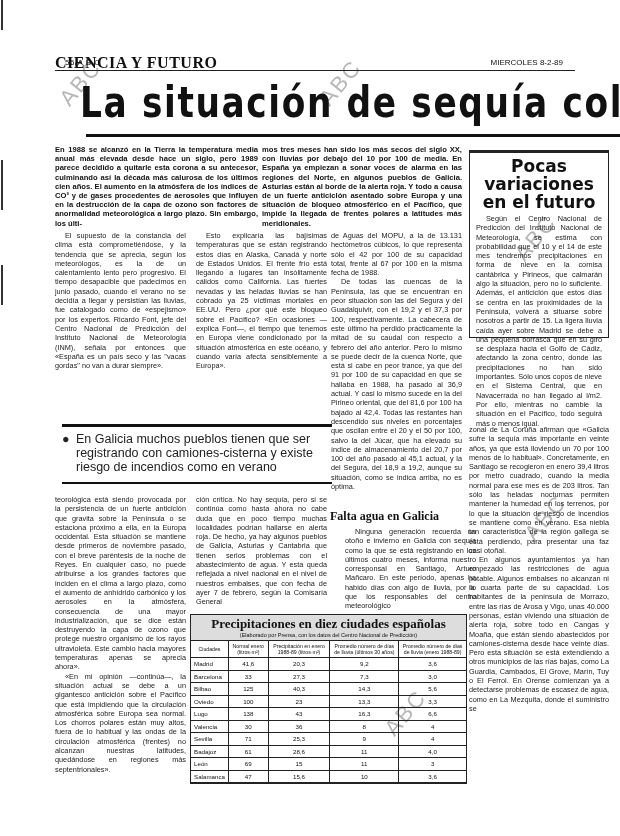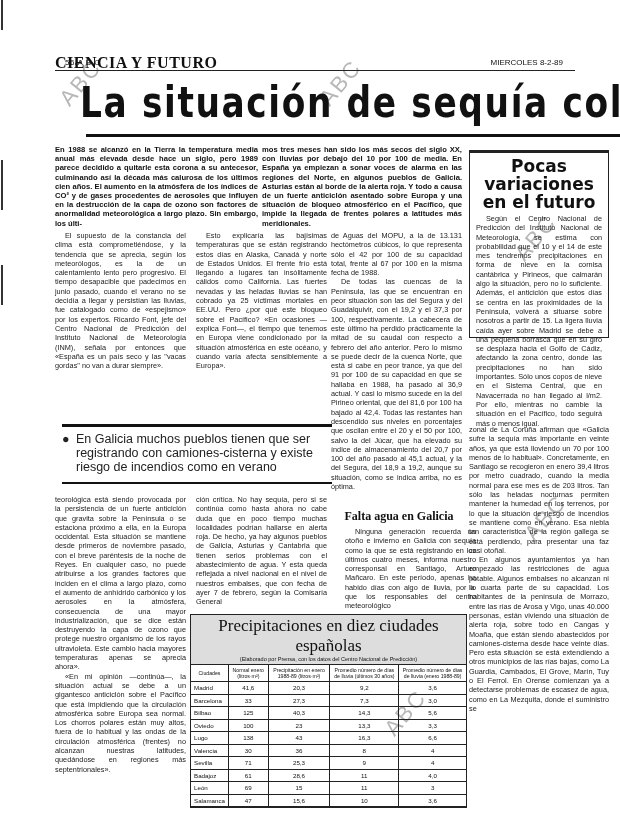--- a/index.html
+++ b/index.html
@@ -15,24 +15,24 @@
   .col { position:absolute; font-size:7.3px; line-height:9.3px; text-align:justify; color:#222; }
   .col p { margin:0; text-indent:10px; }
   .sidebox { position:absolute; left:469px; top:150px; width:140px; height:188px; border:1.5px solid #222; border-top:3px solid #222; padding:0 6px; box-sizing:border-box; }
   .sidebox h2 { margin:6px 0 4px; font-family:"DejaVu Sans", sans-serif; font-weight:bold; font-size:17px; line-height:17px; text-align:center; transform:scaleY(1.05); }
   .sidebox .body { font-size:7.3px; line-height:9.3px; text-align:justify; color:#222; text-indent:10px; }
   .pullrule { position:absolute; left:62px; top:424px; width:270px; height:3px; background:#111; }
   .pullquote { position:absolute; left:62px; top:432px; width:272px; font-size:12.5px; line-height:14px; color:#222; }
   .pullquote .bullet { position:absolute; left:0; top:0; }
   .pullquote .txt { display:block; padding-left:14px; }
   .pullrule2 { position:absolute; left:62px; top:482px; width:270px; height:2px; background:#111; }
-  .subhead { position:absolute; left:330px; top:509px; width:138px; text-align:center; font-family:"Liberation Serif", serif; font-weight:bold; font-size:12px; }
+  .subhead { position:absolute; left:330px; top:509px; width:138px; text-align:left; font-family:"Liberation Serif", serif; font-weight:bold; font-size:12px; }
   .tablebox { position:absolute; left:190px; top:614px; width:275px; border:1.5px solid #222; }
   .tablebox .ttl { background:#ddd; border-bottom:1px solid #222; text-align:center; padding:1px 0 2px; }
-  .tablebox .ttl .t1 { font-family:"Liberation Serif", serif; font-weight:normal; font-size:17px; display:block; }
+  .tablebox .ttl .t1 { font-family:"Liberation Serif", serif; font-weight:bold; font-size:13px; display:block; }
   .tablebox .ttl .t2 { font-size:5.5px; display:block; }
   table { border-collapse:collapse; width:100%; font-size:6.2px; }
   th { font-weight:normal; font-size:5.2px; line-height:6px; padding:2px 1px; border-left:1px solid #222; border-bottom:1px solid #222; text-align:center; }
   th:first-child { border-left:none; }
   td { height:11.5px; padding:0 3px; border-left:1px solid #222; border-bottom:1px solid #222; text-align:center; }
   td:first-child { text-align:left; border-left:none; }
   .watermark { position:absolute; font-family:"Liberation Sans", sans-serif; font-size:22px; color:#999; transform:rotate(-50deg); letter-spacing:2px; opacity:0.7; }
 </style>
 </head>
 <body>

